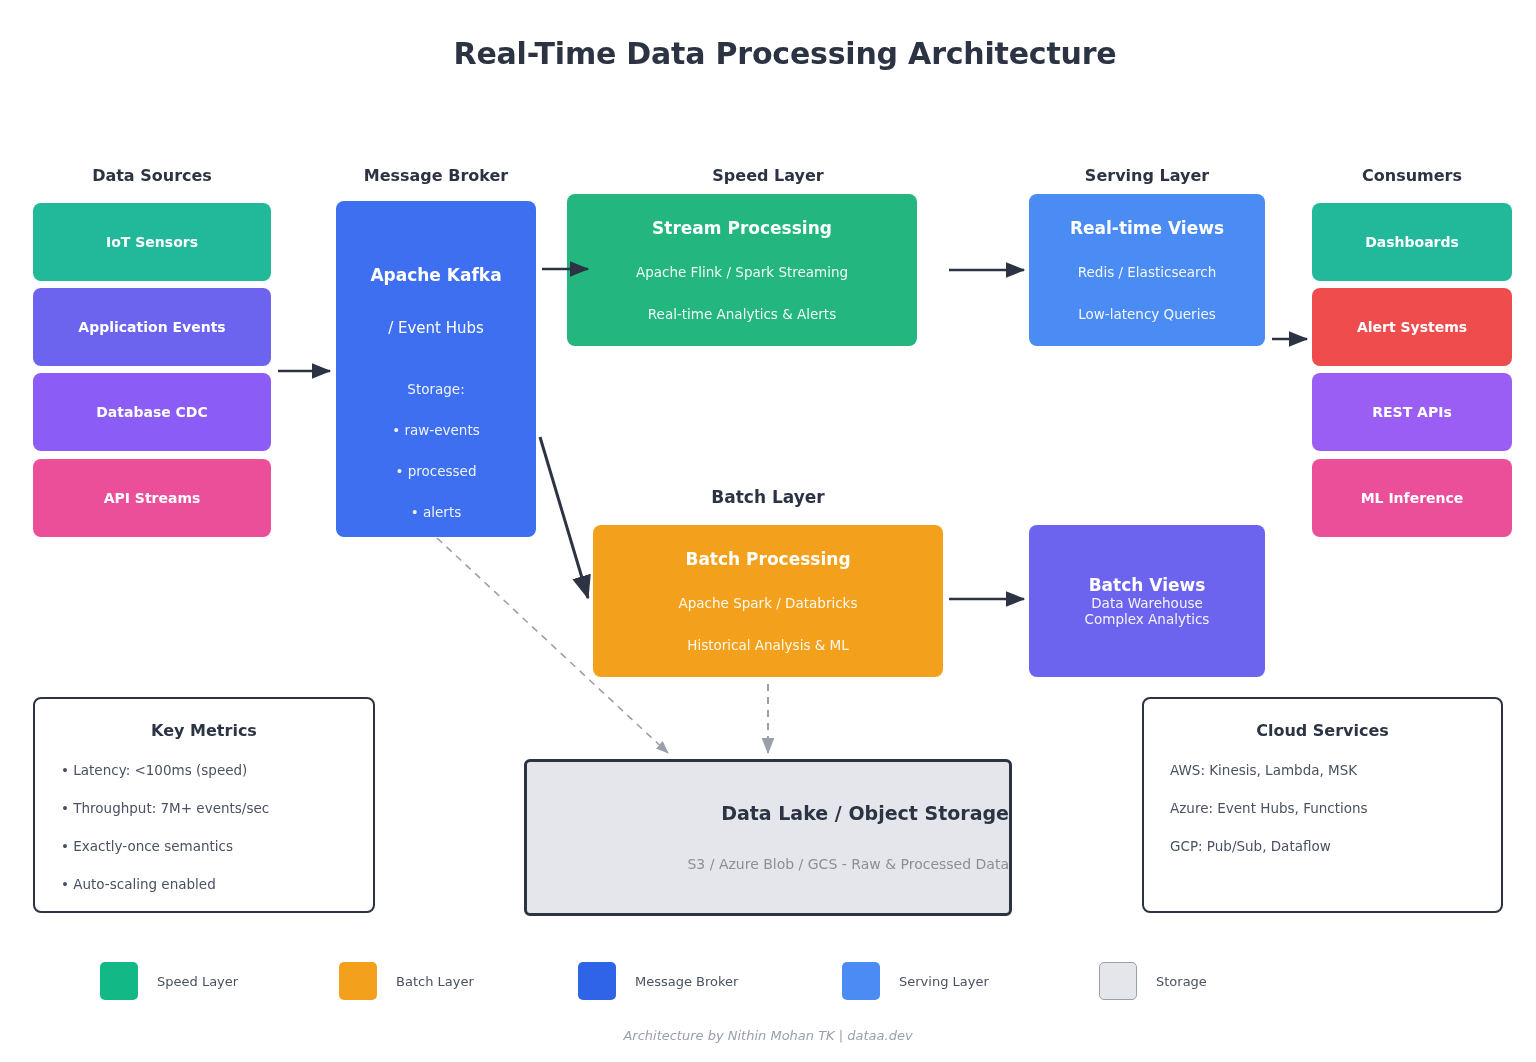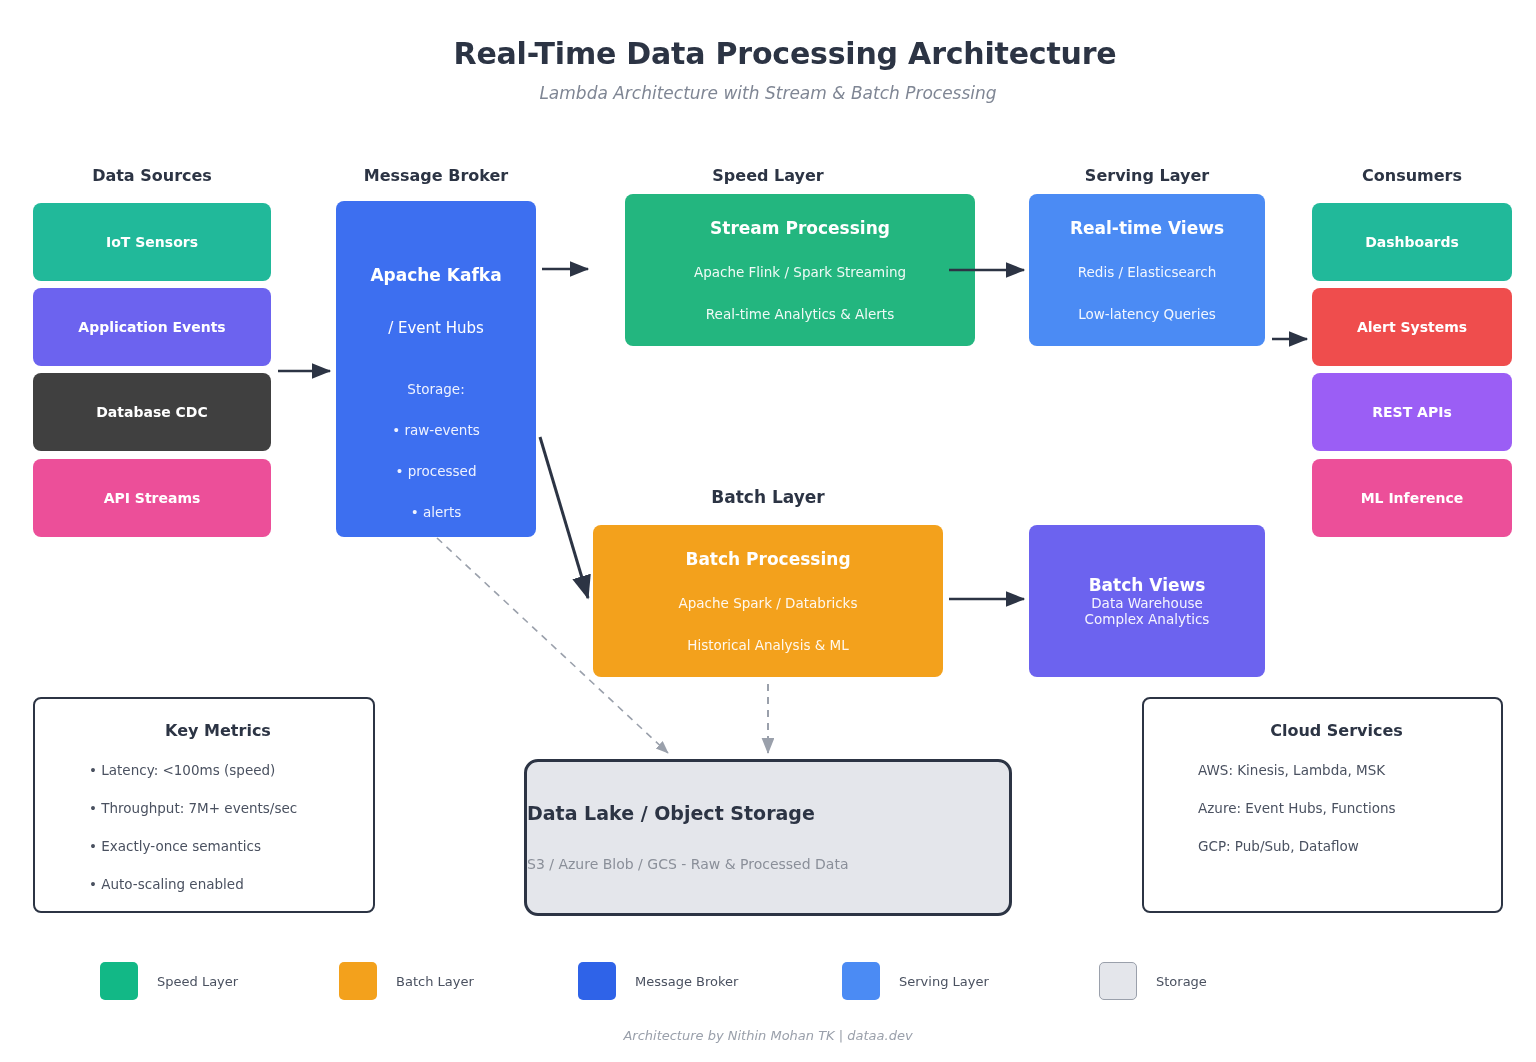--- a/index.html
+++ b/index.html
@@ -48,37 +48,37 @@
   
   .kafka { justify-content: flex-start; padding-top: 64px; }
   .kafka .n-title { font-size: 17px; }
   .kafka .k-sub { font-size: 15px; margin-top: 34px; color: #ffffff; }
   .kafka .k-topics { font-size: 13.5px; margin-top: 44px; color: #eef2ff; }
   .kafka .k-item { font-size: 13.5px; margin-top: 25px; color: #eef2ff; }
 
   
   .panel {
     position: absolute; border: 2px solid #2c3444;
-    border-radius: 8px; background: #ffffff; padding-left: 28px;
+    border-radius: 8px; background: #ffffff;
   }
   .panel .p-title {
     text-align: center; font-size: 16px; font-weight: bold;
     color: #2c3444; margin-top: 22px;
   }
   .panel .p-line {
     font-size: 13.5px; color: #4a5160; margin-top: 22px;
   }
   .panel.metrics .p-line { margin-left: 26px; }
   .panel.cloud  .p-line { margin-left: 26px; }
 
   
   .storage {
     position: absolute; background: #e4e6eb;
-    border: 3px solid #2c3444; border-radius: 14px;
-    display: flex; flex-direction: column; align-items: flex-start;
+    border: 3px solid #2c3444; border-radius: 6px;
+    display: flex; flex-direction: column; align-items: flex-end;
   }
   .storage .s-title {
     font-size: 19px; font-weight: bold; color: #2c3444; margin-top: 40px;
   }
   .storage .s-sub {
     font-size: 14px; color: #8a8f99; margin-top: 32px;
   }
 
   
   .legend-item { position: absolute; display: flex; align-items: center; }
@@ -91,52 +91,51 @@
   }
 
   svg.wires { position: absolute; left: 0; top: 0; width: 1536px; height: 1062px; pointer-events: none; }
 </style>
 </head>
 <body>
 
 <div id="stage">
 
   <div class="title">Real-Time Data Processing Architecture</div>
-  <div class="subtitle">Lambda Architecture with Stream &amp; Batch Processing</div>
 
   <div class="col-head" style="left:33px;top:166px;width:238px;">Data Sources</div>
   <div class="col-head" style="left:336px;top:166px;width:200px;">Message Broker</div>
   <div class="col-head" style="left:593px;top:166px;width:350px;">Speed Layer</div>
   <div class="col-head" style="left:1029px;top:166px;width:236px;">Serving Layer</div>
   <div class="col-head" style="left:1312px;top:166px;width:200px;">Consumers</div>
   <div class="section-head" style="left:593px;top:487px;width:350px;">Batch Layer</div>
 
   <div class="node" style="left:33px;top:203px;width:238px;height:78px;background:#21b99a;">
     <span class="n-title">IoT Sensors</span>
   </div>
   <div class="node" style="left:33px;top:288px;width:238px;height:78px;background:#6c63ef;">
     <span class="n-title">Application Events</span>
   </div>
-  <div class="node" style="left:33px;top:373px;width:238px;height:78px;background:#404040;">
+  <div class="node" style="left:33px;top:373px;width:238px;height:78px;background:#8b5cf6;">
     <span class="n-title">Database CDC</span>
   </div>
   <div class="node" style="left:33px;top:459px;width:238px;height:78px;background:#ec4f99;">
     <span class="n-title">API Streams</span>
   </div>
 
   <div class="node kafka" style="left:336px;top:201px;width:200px;height:336px;background:#3d6ff0;">
     <span class="n-title">Apache Kafka</span>
     <span class="k-sub">/ Event Hubs</span>
     <span class="k-topics">Storage:</span>
     <span class="k-item">• raw-events</span>
     <span class="k-item">• processed</span>
     <span class="k-item">• alerts</span>
   </div>
 
-  <div class="node big" style="left:625px;top:194px;width:350px;height:152px;background:#23b67f;gap:26px;">
+  <div class="node big" style="left:567px;top:194px;width:350px;height:152px;background:#23b67f;gap:26px;">
     <span class="n-title">Stream Processing</span>
     <span class="n-sub">Apache Flink / Spark Streaming</span>
     <span class="n-sub">Real-time Analytics &amp; Alerts</span>
   </div>
 
   <div class="node big" style="left:1029px;top:194px;width:236px;height:152px;background:#4b8bf4;gap:26px;">
     <span class="n-title">Real-time Views</span>
     <span class="n-sub">Redis / Elasticsearch</span>
     <span class="n-sub">Low-latency Queries</span>
   </div>

